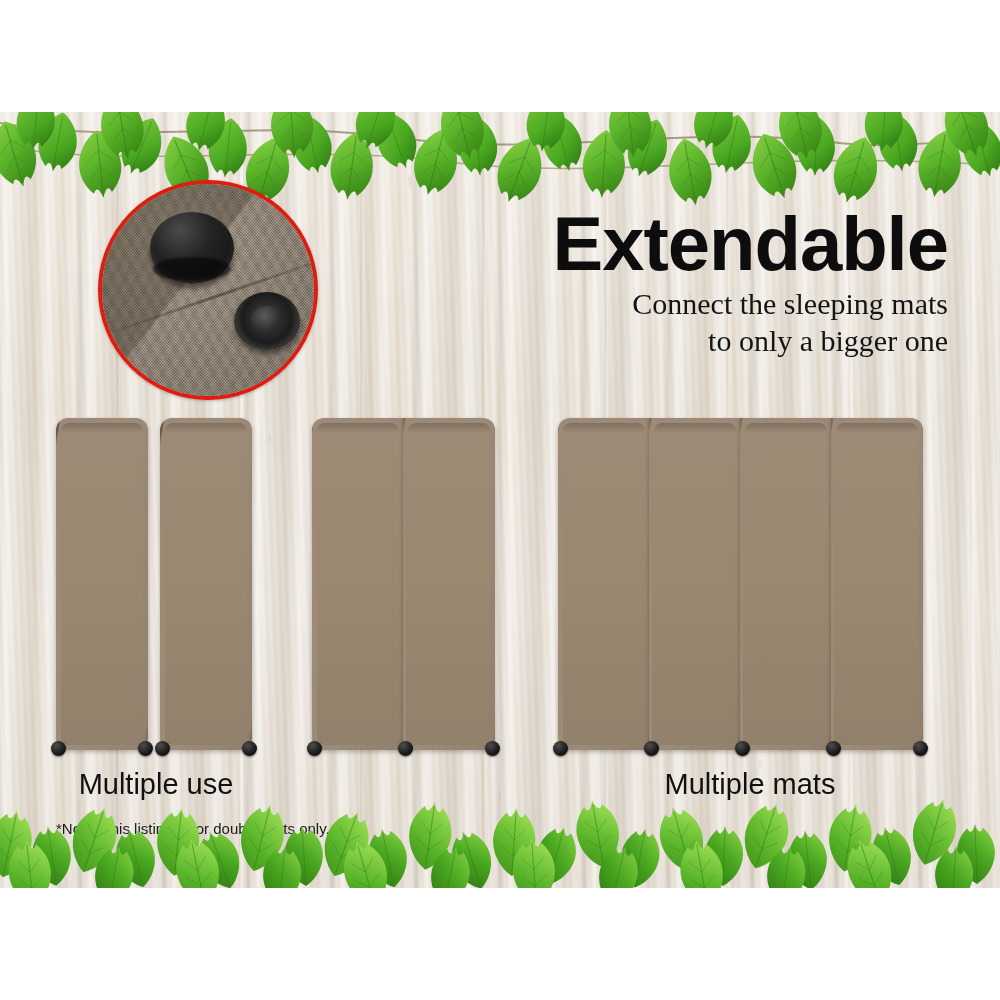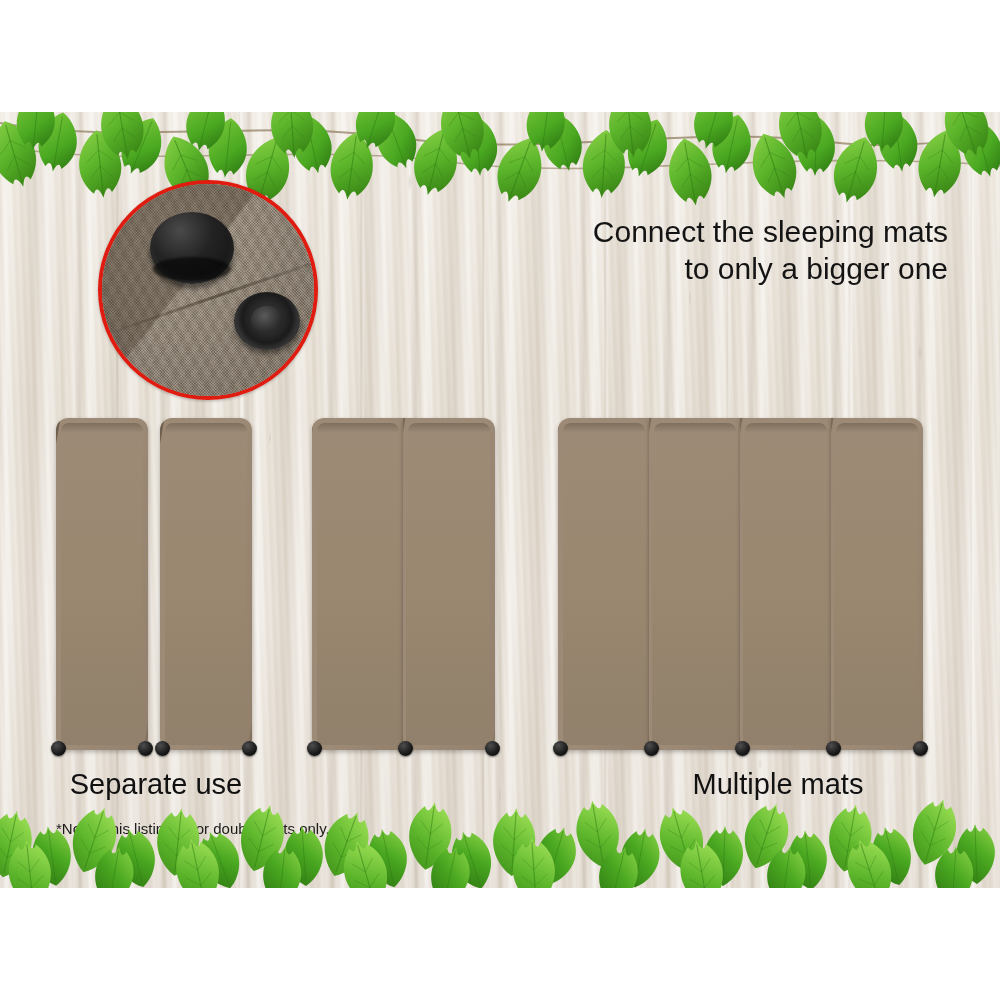--- a/index.html
+++ b/index.html
@@ -53,21 +53,21 @@
   
   .leafband{position:absolute;left:0;width:1000px;pointer-events:none;}
   #leaf-top{top:112px;height:130px;}
   #leaf-bottom{top:746px;height:142px;}
 
   
   #headline{position:absolute;right:52px;top:208px;width:520px;text-align:right;}
   #title{font-size:76px;font-weight:bold;line-height:.95;color:#0d0d0d;
          letter-spacing:-1px;margin:0;font-family:"Liberation Sans","DejaVu Sans",sans-serif;}
   #subtitle{margin:6px 0 0 0;font-size:30px;line-height:1.22;color:#141414;
-            font-family:Liberation Sans, sans-serif;}
+            font-family:Liberation Serif, serif;}
 
   
   #inset{position:absolute;left:98px;top:180px;width:220px;height:220px;border-radius:50%;
          border:4px solid #e01b10;overflow:hidden;box-sizing:border-box;
          box-shadow:0 1px 3px rgba(0,0,0,.25);}
   #inset .fabric{position:absolute;inset:0;
      background-color:#8d7f6d;
      background-image:
        linear-gradient(128deg, rgba(60,50,38,.36) 0%, rgba(60,50,38,.30) 42%,
                                rgba(255,255,255,.05) 43%, rgba(150,138,120,.10) 100%),
@@ -117,21 +117,21 @@
   #group-separate{left:56px;}
   #group-separate .mat + .mat{margin-left:12px;}
   #group-double{left:312px;}
   #group-multiple{left:558px;}
 
   
   .caption{position:absolute;top:768px;font-size:29px;color:#111;text-align:center;
            font-family:"Liberation Sans","DejaVu Sans",sans-serif;}
   #cap-separate{left:36px;width:240px;}
   #cap-double{left:310px;width:200px;}
-  #cap-multiple{left:588px;width:340px;padding-left:20px;}
+  #cap-multiple{left:560px;width:340px;padding-left:20px;}
 
   #note{position:absolute;left:56px;top:820px;font-size:15px;color:#1a1a1a;
         font-family:"Liberation Sans","DejaVu Sans",sans-serif;}
 </style>
 </head>
 <body>
 
 <div id="stage">
 
   <div id="panel">
@@ -210,20 +210,21 @@
 
   <div id="inset">
     <div class="fabric">
       <div class="seam"></div>
     </div>
     <div class="snap-male"></div>
     <div class="snap-female"></div>
   </div>
 
   <div id="headline">
+    <div id="title">Extendable</div>
     <div id="subtitle">
       <div>Connect the sleeping mats</div>
       <div>to only a bigger one</div>
     </div>
   </div>
 
   <div class="group" id="group-separate">
     <div class="mat">
       <div class="inner"></div>
       <div class="topshade"></div>
@@ -269,21 +270,21 @@
       <span class="dot l"></span>
     </div>
     <div class="mat">
       <div class="inner"></div>
       <div class="topshade"></div>
       <span class="dot l"></span>
       <span class="dot r"></span>
     </div>
   </div>
 
-  <div class="caption" id="cap-separate">Separate use</div>
+  <div class="caption" id="cap-separate">Multiple use</div>
   <div class="caption" id="cap-multiple">Multiple mats</div>
 
   <div id="note">*Note: This listing is for double mats only.</div>
 
   <svg class="leafband" id="leaf-bottom" viewBox="0 0 1000 142" preserveAspectRatio="none">
     <defs>
       <linearGradient id="lgb1" x1="0" y1="1" x2="0.4" y2="0">
         <stop offset="0%" stop-color="#3d8c18"></stop>
           <stop offset="50%" stop-color="#5bb52a"></stop>
         <stop offset="100%" stop-color="#92d84e"></stop>

